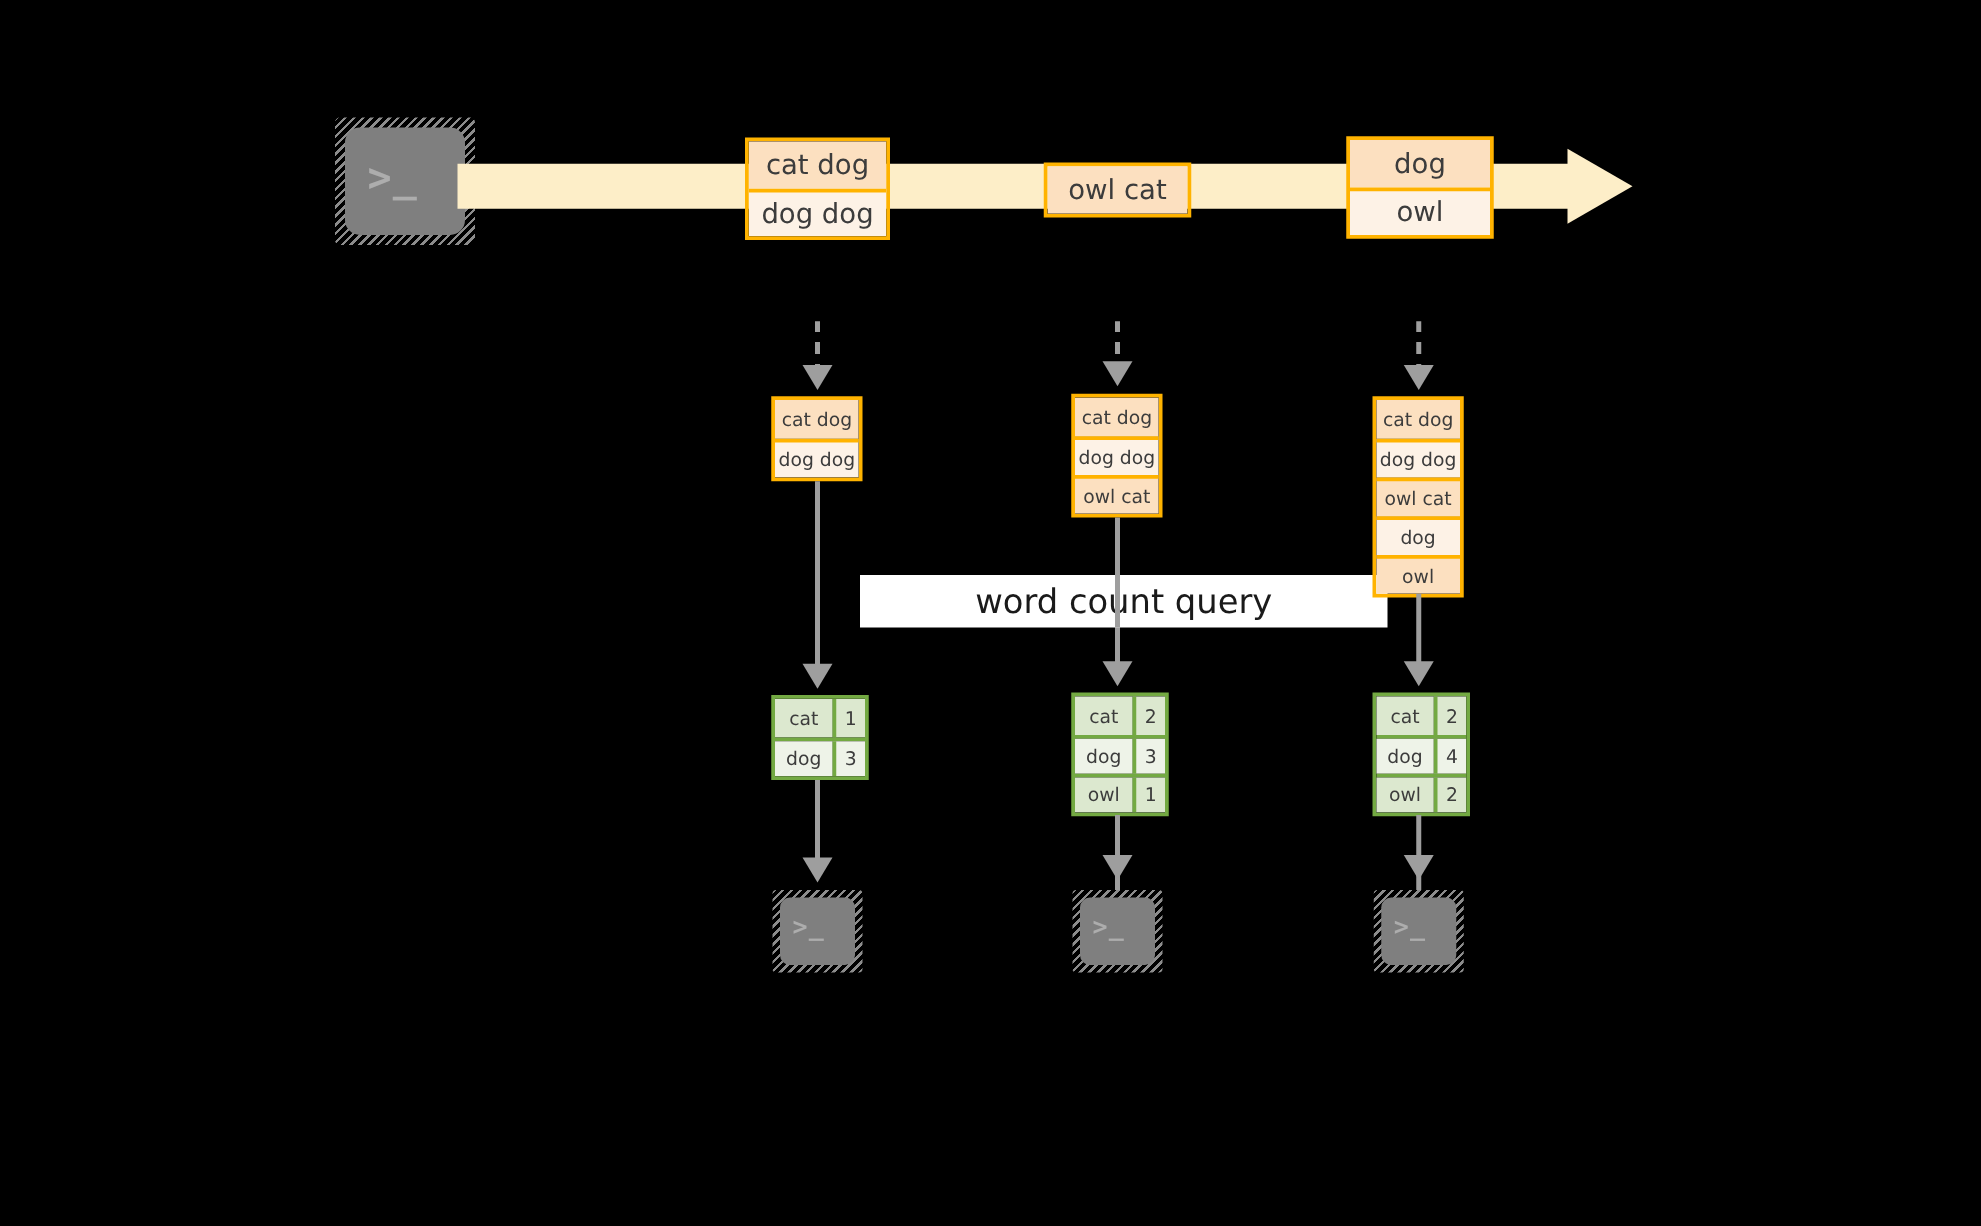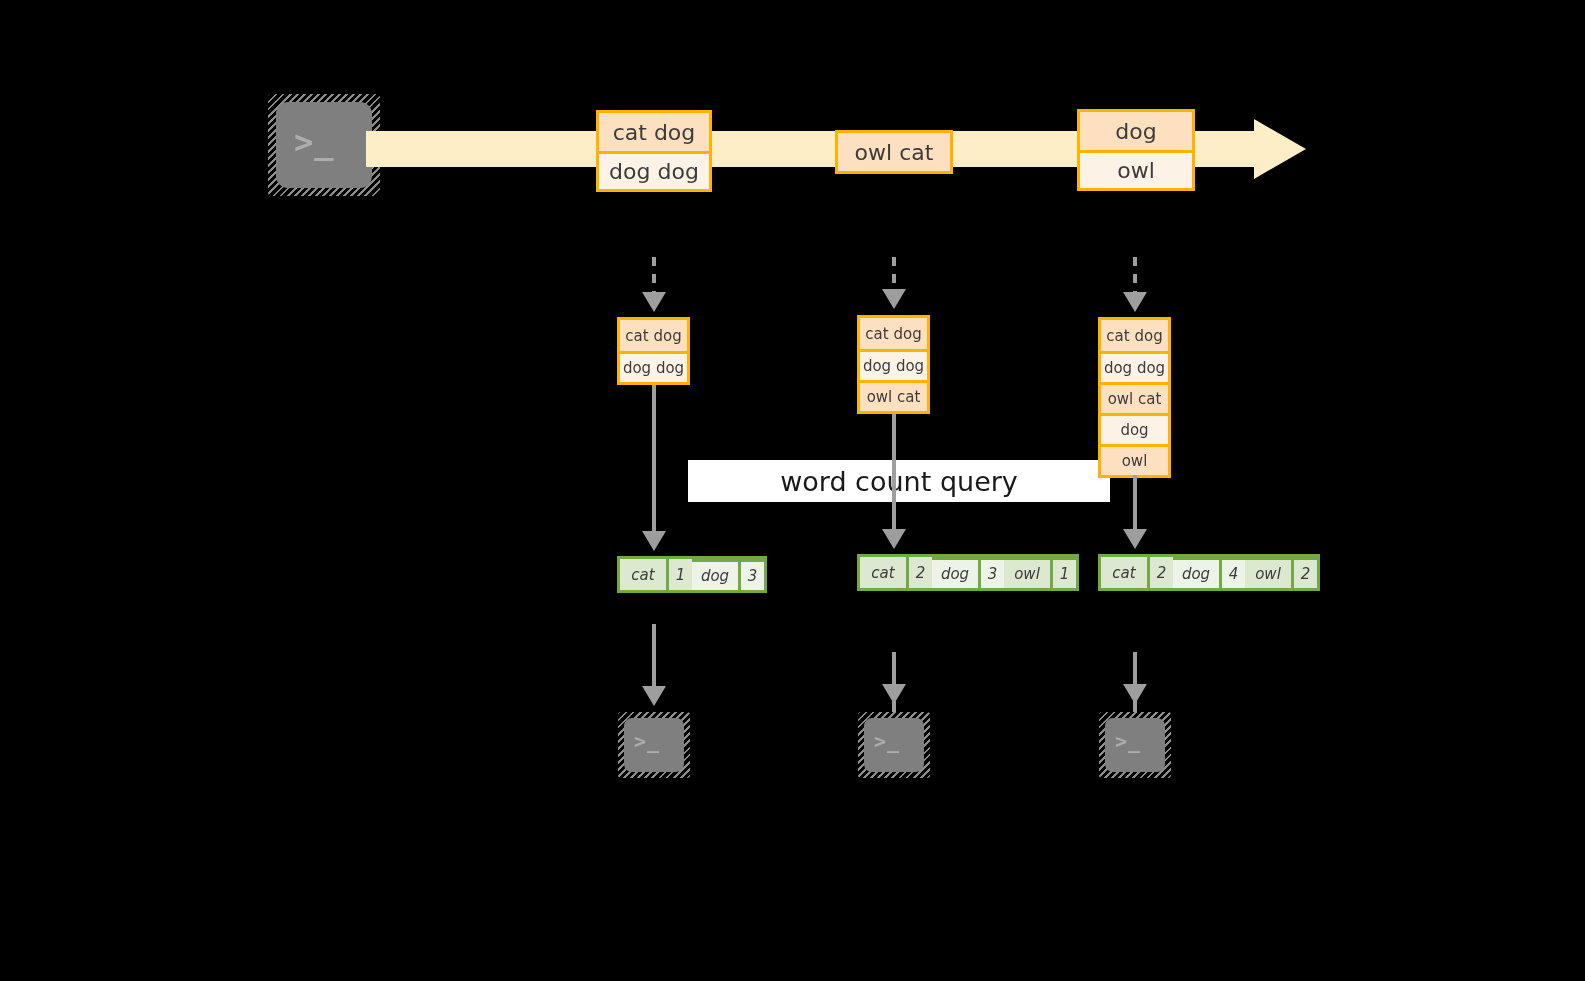--- a/index.html
+++ b/index.html
@@ -91,23 +91,22 @@
   
   .batch .msgrow { height: 31px; font-size: 15px; }
   .batch { border-width: 3px; }
 
   
   .restable {
     position: absolute;
     box-sizing: border-box;
     border: 3px solid #73a942;
     display: flex;
-    flex-direction: row;
+    flex-direction: column;
     overflow: hidden;
-    font-style: italic;
   }
   .resrow {
     display: flex;
     height: 31px;
     box-sizing: border-box;
   }
   .resrow.sep { border-top: 3px solid #73a942; }
   .rescell {
     box-sizing: border-box;
     display: flex;

